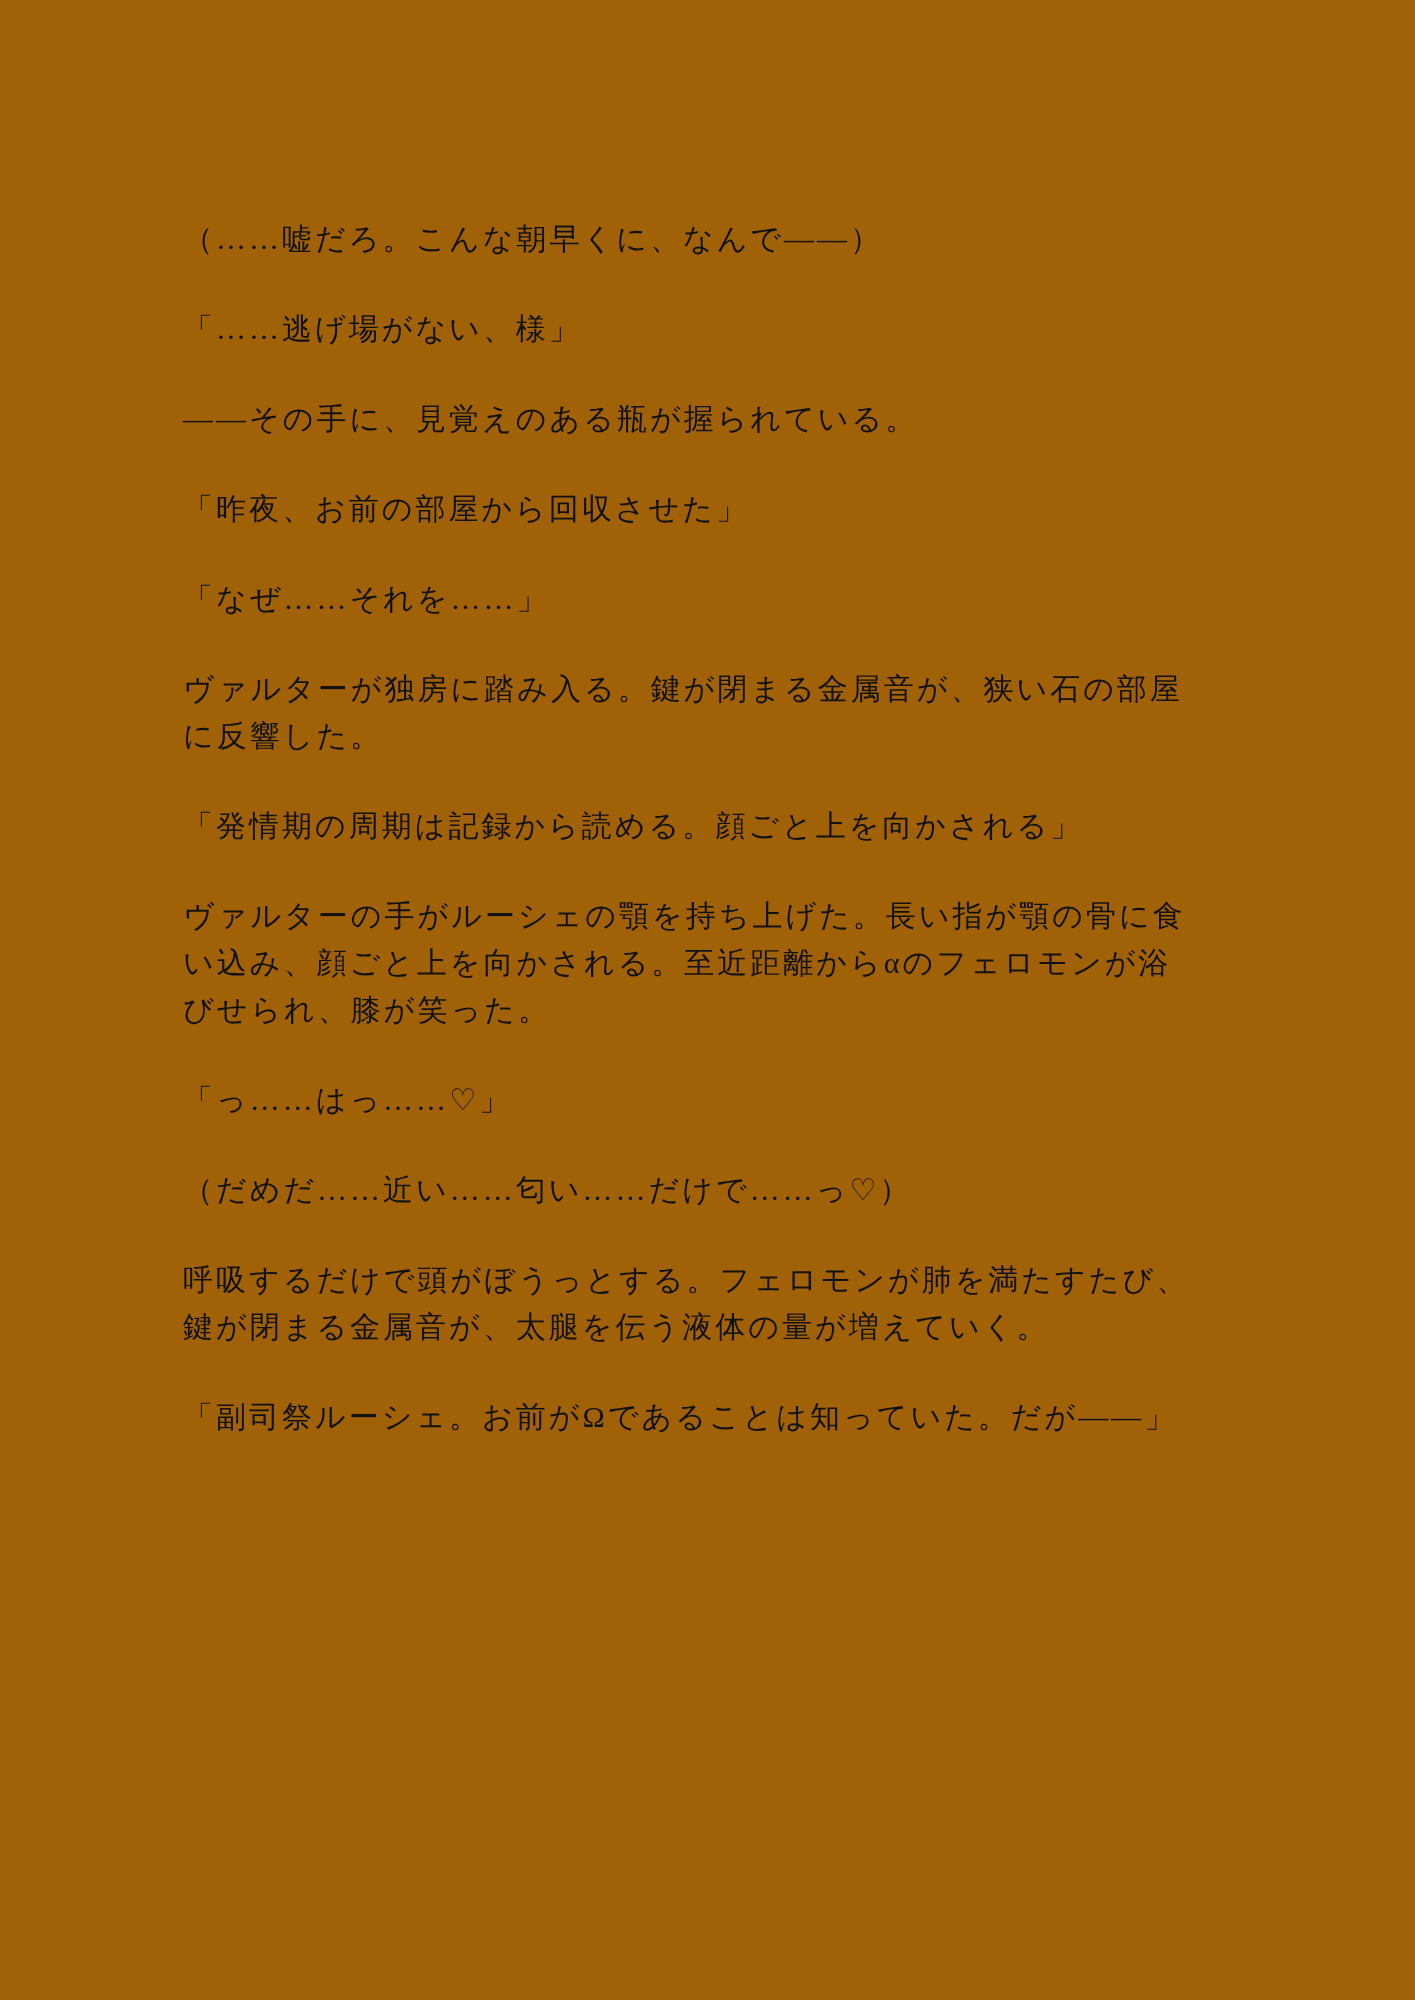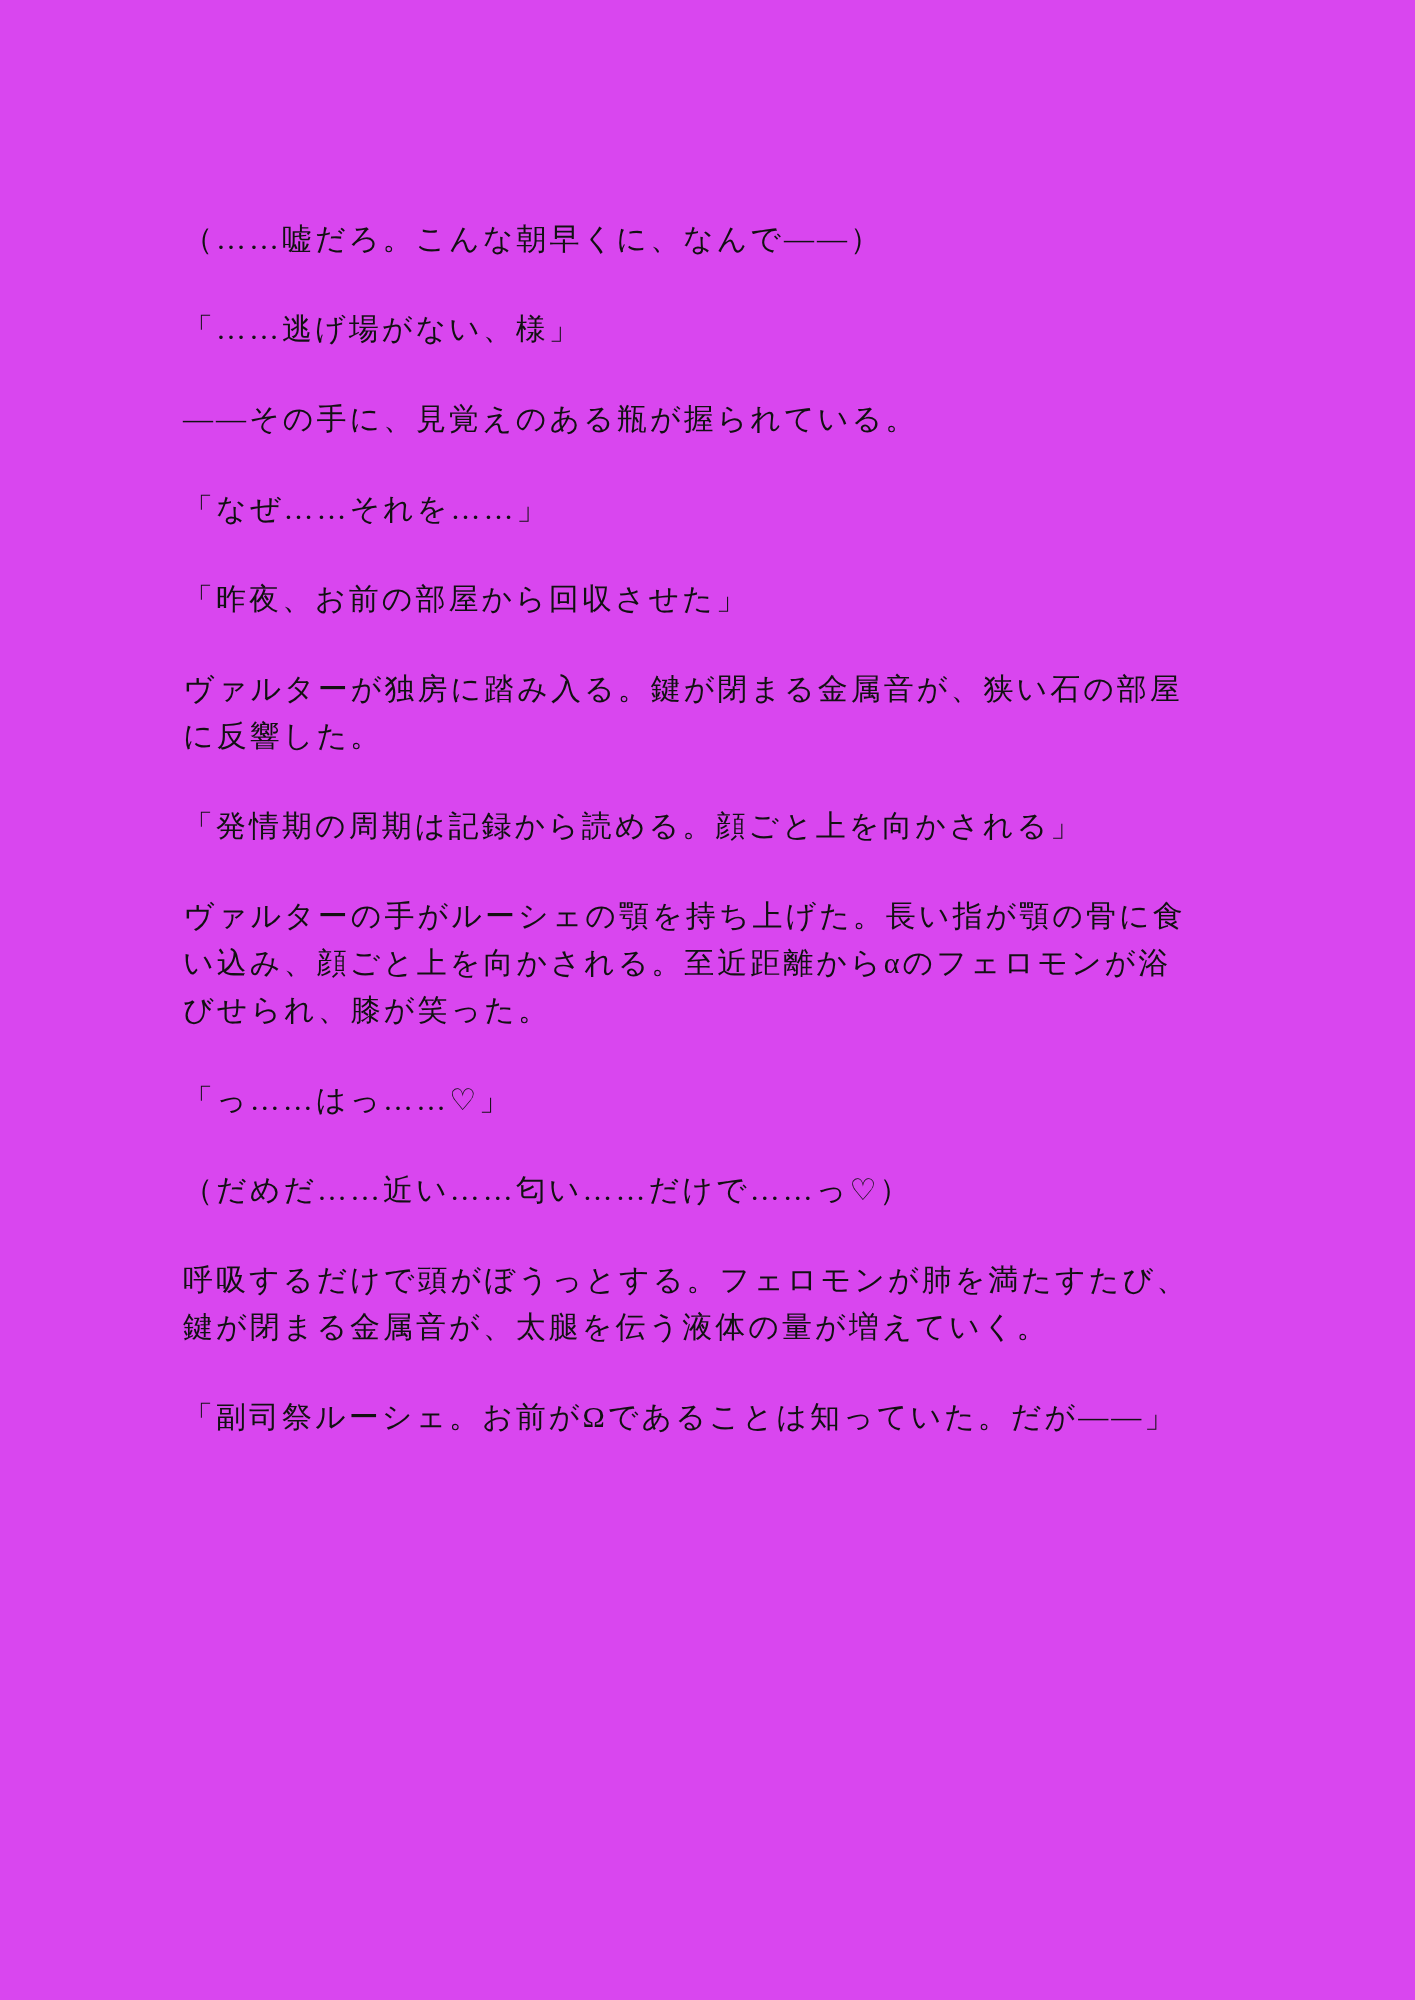--- a/index.html
+++ b/index.html
@@ -13,40 +13,40 @@
     height: 2000px;
     overflow: hidden;
     color: #111111;
     font-family: "Liberation Serif", "DejaVu Serif", serif;
   }
   .page {
     box-sizing: border-box;
     width: 1415px;
     height: 2000px;
     padding: 215px 50px 0 183px;
-    background: #d946ef;
+    background: #a16207;
   }
   .para {
     margin: 0 0 43px 0;
     font-size: 30px;
     line-height: 47px;
     letter-spacing: 3px;
     white-space: pre;      
     font-kerning: none;
   }
 </style>
 </head>
 <body>
 
 <div class="page">
   <p class="para">（……嘘だろ。こんな朝早くに、なんで——）</p>
   <p class="para">「……逃げ場がない、様」</p>
   <p class="para">——その手に、見覚えのある瓶が握られている。</p>
+  <p class="para">「昨夜、お前の部屋から回収させた」</p>
   <p class="para">「なぜ……それを……」</p>
-  <p class="para">「昨夜、お前の部屋から回収させた」</p>
   <p class="para">ヴァルターが独房に踏み入る。鍵が閉まる金属音が、狭い石の部屋
 に反響した。</p>
   <p class="para">「発情期の周期は記録から読める。顔ごと上を向かされる」</p>
   <p class="para">ヴァルターの手がルーシェの顎を持ち上げた。長い指が顎の骨に食
 い込み、顔ごと上を向かされる。至近距離からαのフェロモンが浴
 びせられ、膝が笑った。</p>
   <p class="para">「っ……はっ……♡」</p>
   <p class="para">（だめだ……近い……匂い……だけで……っ♡）</p>
   <p class="para">呼吸するだけで頭がぼうっとする。フェロモンが肺を満たすたび、
 鍵が閉まる金属音が、太腿を伝う液体の量が増えていく。</p>

